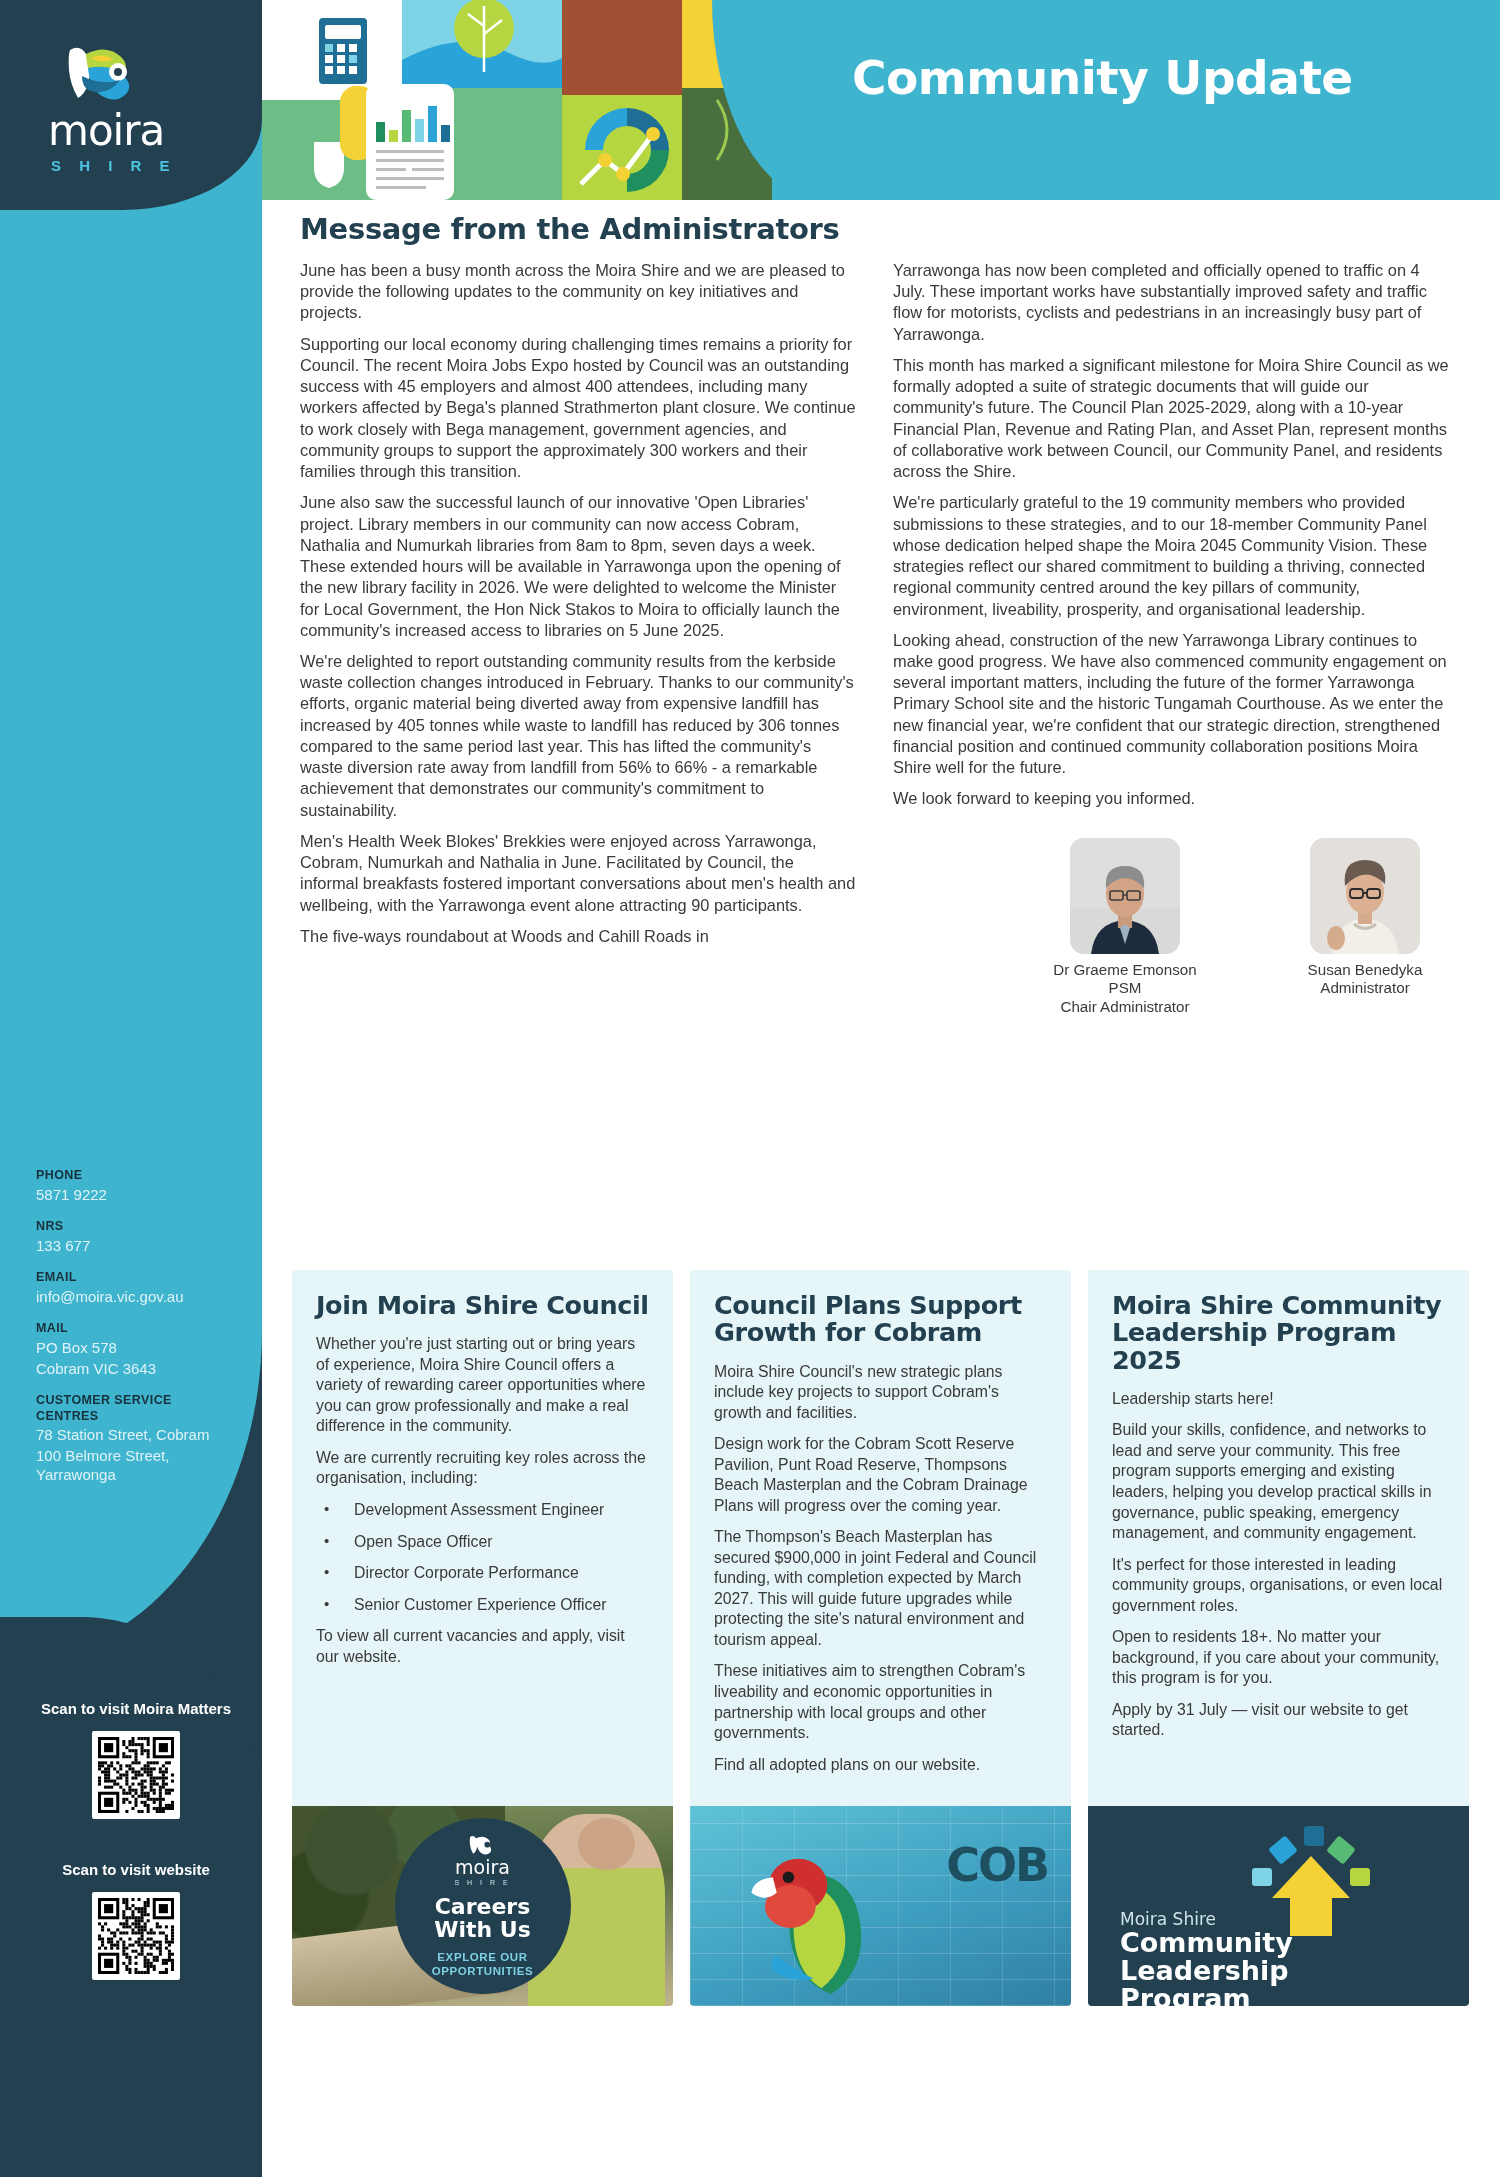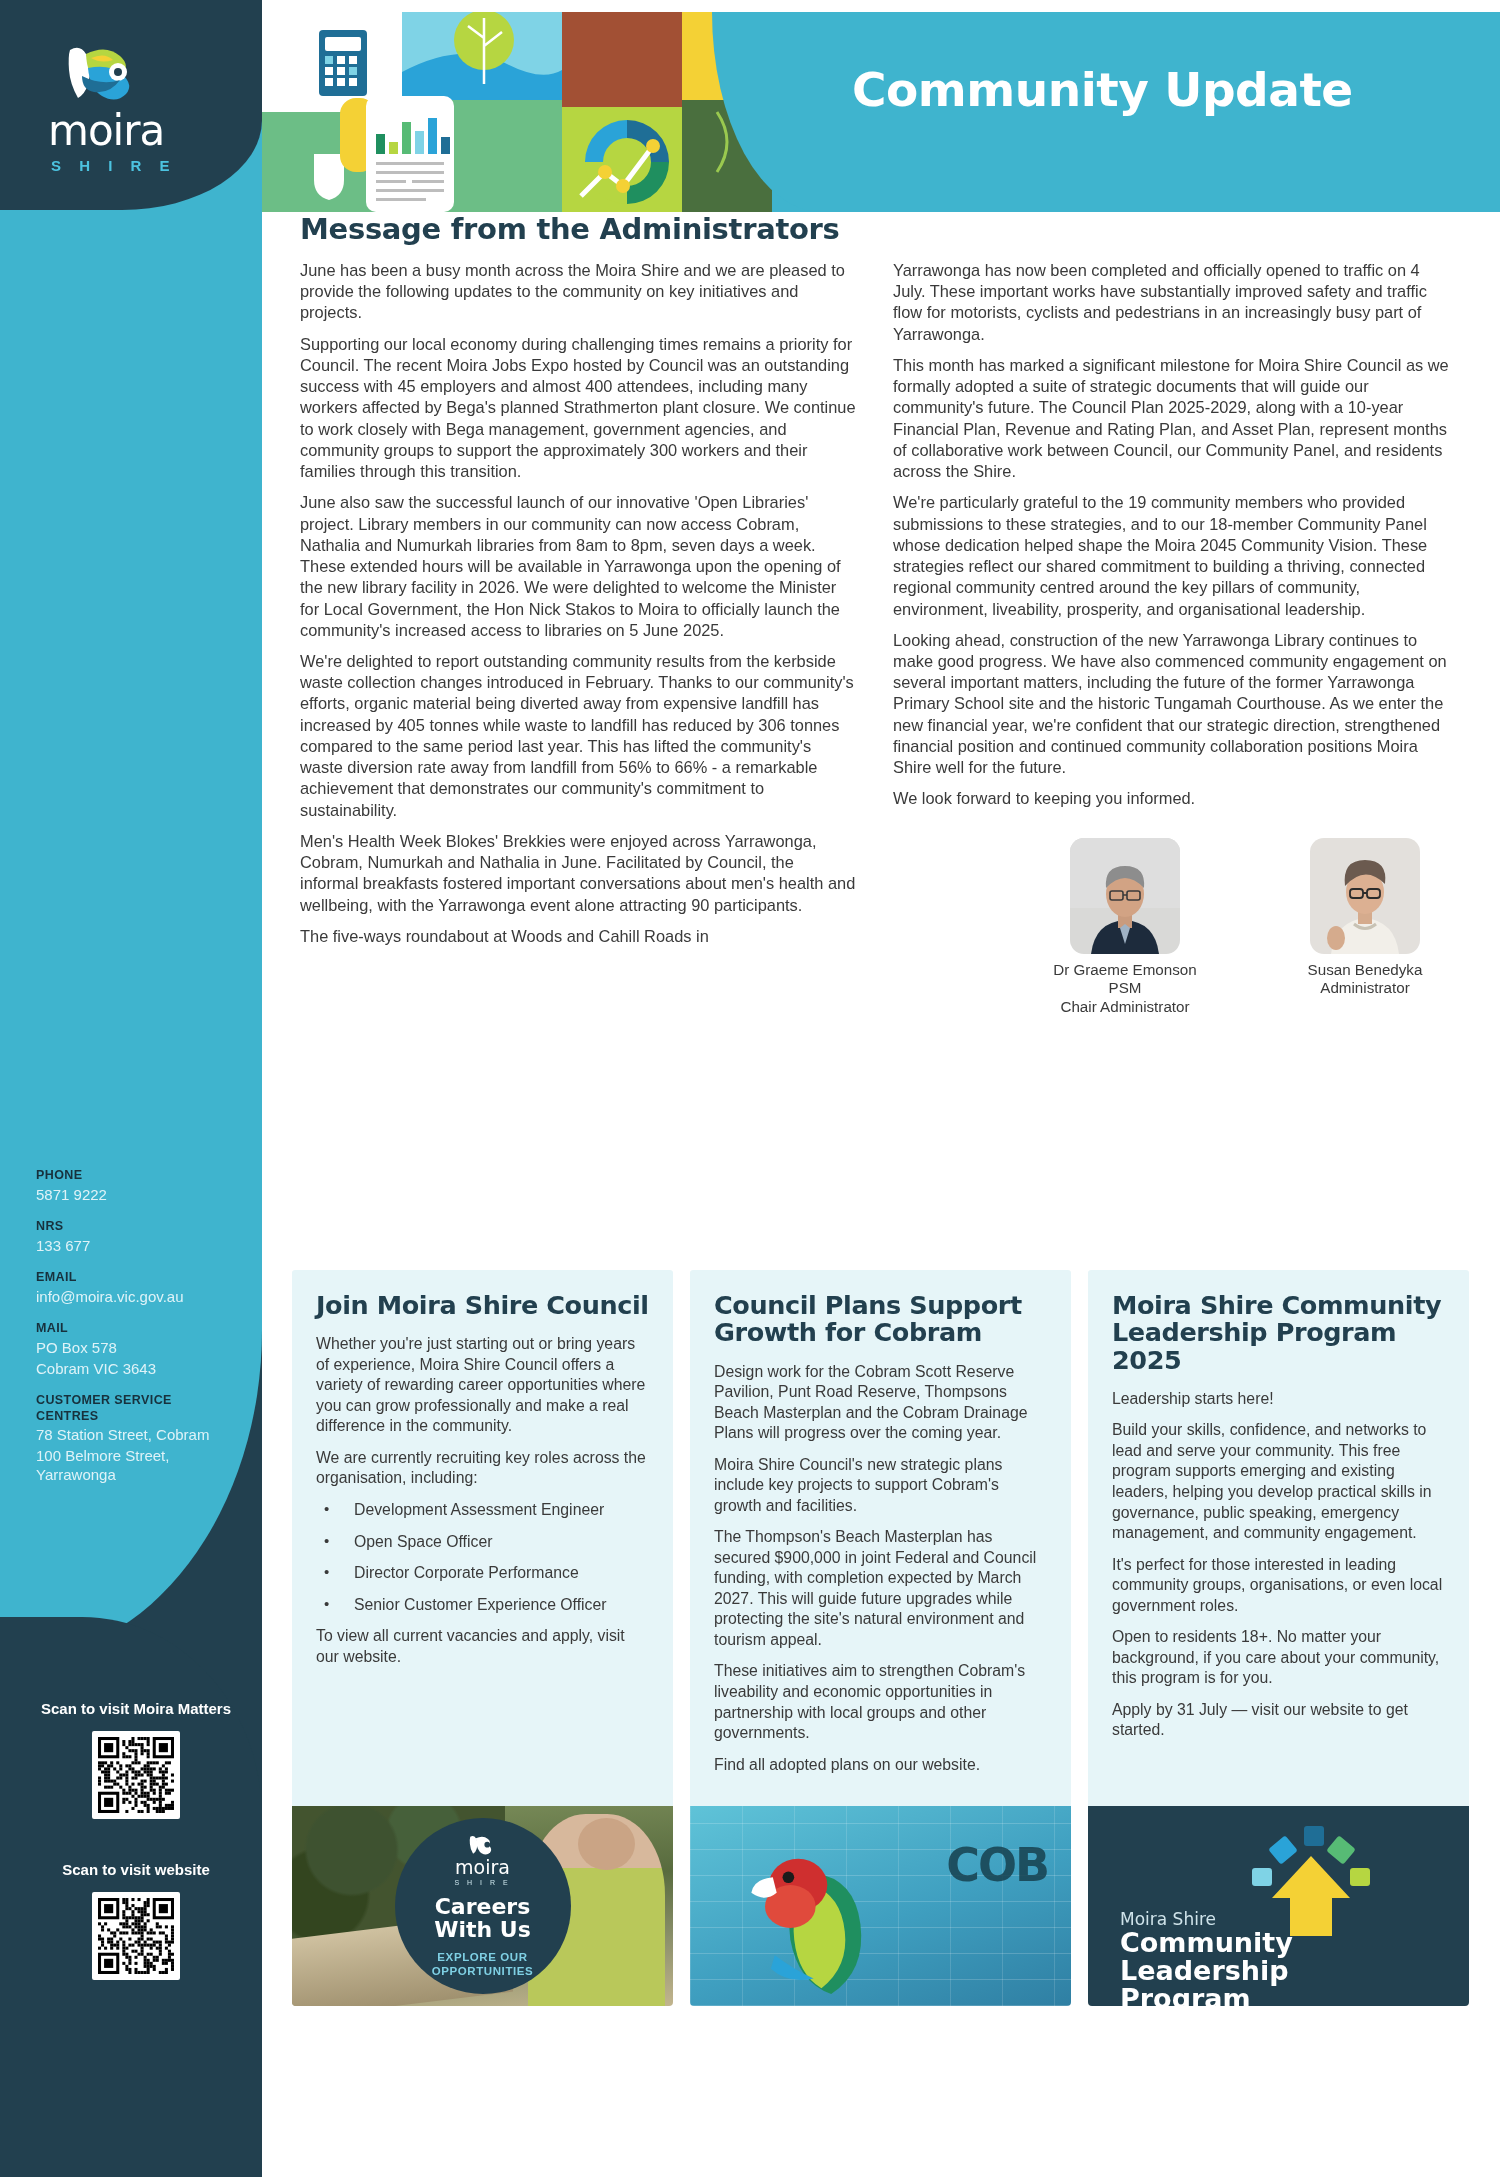--- a/index.html
+++ b/index.html
@@ -65,21 +65,21 @@
     margin-bottom: 12px;
   }
   .qr-box {
     width: 88px; height: 88px; background: #ffffff; margin: 0 auto 42px auto;
     padding: 6px; border-radius: 2px;
   }
   .qr-box:last-child { margin-bottom: 0; }
   .qr-grid { width: 100%; height: 100%; display: block; }
 
   
-  .header { position: absolute; left: 262px; top: 12px; width: 1238px; height: 200px; z-index: 1; }
+  .header { position: absolute; left: 262px; top: 0; width: 1238px; height: 200px; z-index: 1; }
   .header-tiles { position: absolute; left: 0; top: 0; width: 510px; height: 200px; overflow: hidden; }
   .header-band {
     position: absolute; left: 510px; top: 0; width: 728px; height: 200px;
     background: #3fb4ce;
   }
   .header-band::before {
     content: ""; position: absolute; left: -60px; top: 0; width: 110px; height: 200px;
     background: #3fb4ce; border-top-left-radius: 0; border-bottom-left-radius: 110px 200px;
   }
   .header-title {
@@ -835,22 +835,22 @@
             <div class="cc-word">moira</div>
             <div class="cc-sub">S H I R E</div>
             <div class="cc-title">Careers With Us</div>
             <div class="cc-cta">EXPLORE OUR OPPORTUNITIES</div>
           </div>
         </div>
       </div>
       <div class="panel">
         <div class="panel-body">
           <h2>Council Plans Support Growth for Cobram</h2>
+          <p>Moira Shire Council's new strategic plans include key projects to support Cobram's growth and facilities.</p>
           <p>Design work for the Cobram Scott Reserve Pavilion, Punt Road Reserve, Thompsons Beach Masterplan and the Cobram Drainage Plans will progress over the coming year.</p>
-          <p>Moira Shire Council's new strategic plans include key projects to support Cobram's growth and facilities.</p>
           <p>The Thompson's Beach Masterplan has secured $900,000 in joint Federal and Council funding, with completion expected by March 2027. This will guide future upgrades while protecting the site's natural environment and tourism appeal.</p>
           <p>These initiatives aim to strengthen Cobram's liveability and economic opportunities in partnership with local groups and other governments.</p>
           <p>Find all adopted plans on our website.</p>
         </div>
         <div class="panel-img img-mural">
           <div class="brick"></div>
           <svg class="parrot" viewBox="0 0 180 160">
             <path d="M90 28 q40 6 46 52 q6 48 -30 72 q-34 -12 -42 -56 q-6 -46 26 -68z" fill="#1f8f5f"></path>
             <path d="M86 40 q30 10 34 48 q4 36 -24 58 q-24 -14 -28 -50 q-4 -38 18 -56z" fill="#b6d641"></path>
             <ellipse cx="72" cy="40" rx="30" ry="27" fill="#cf2f2f"></ellipse>

